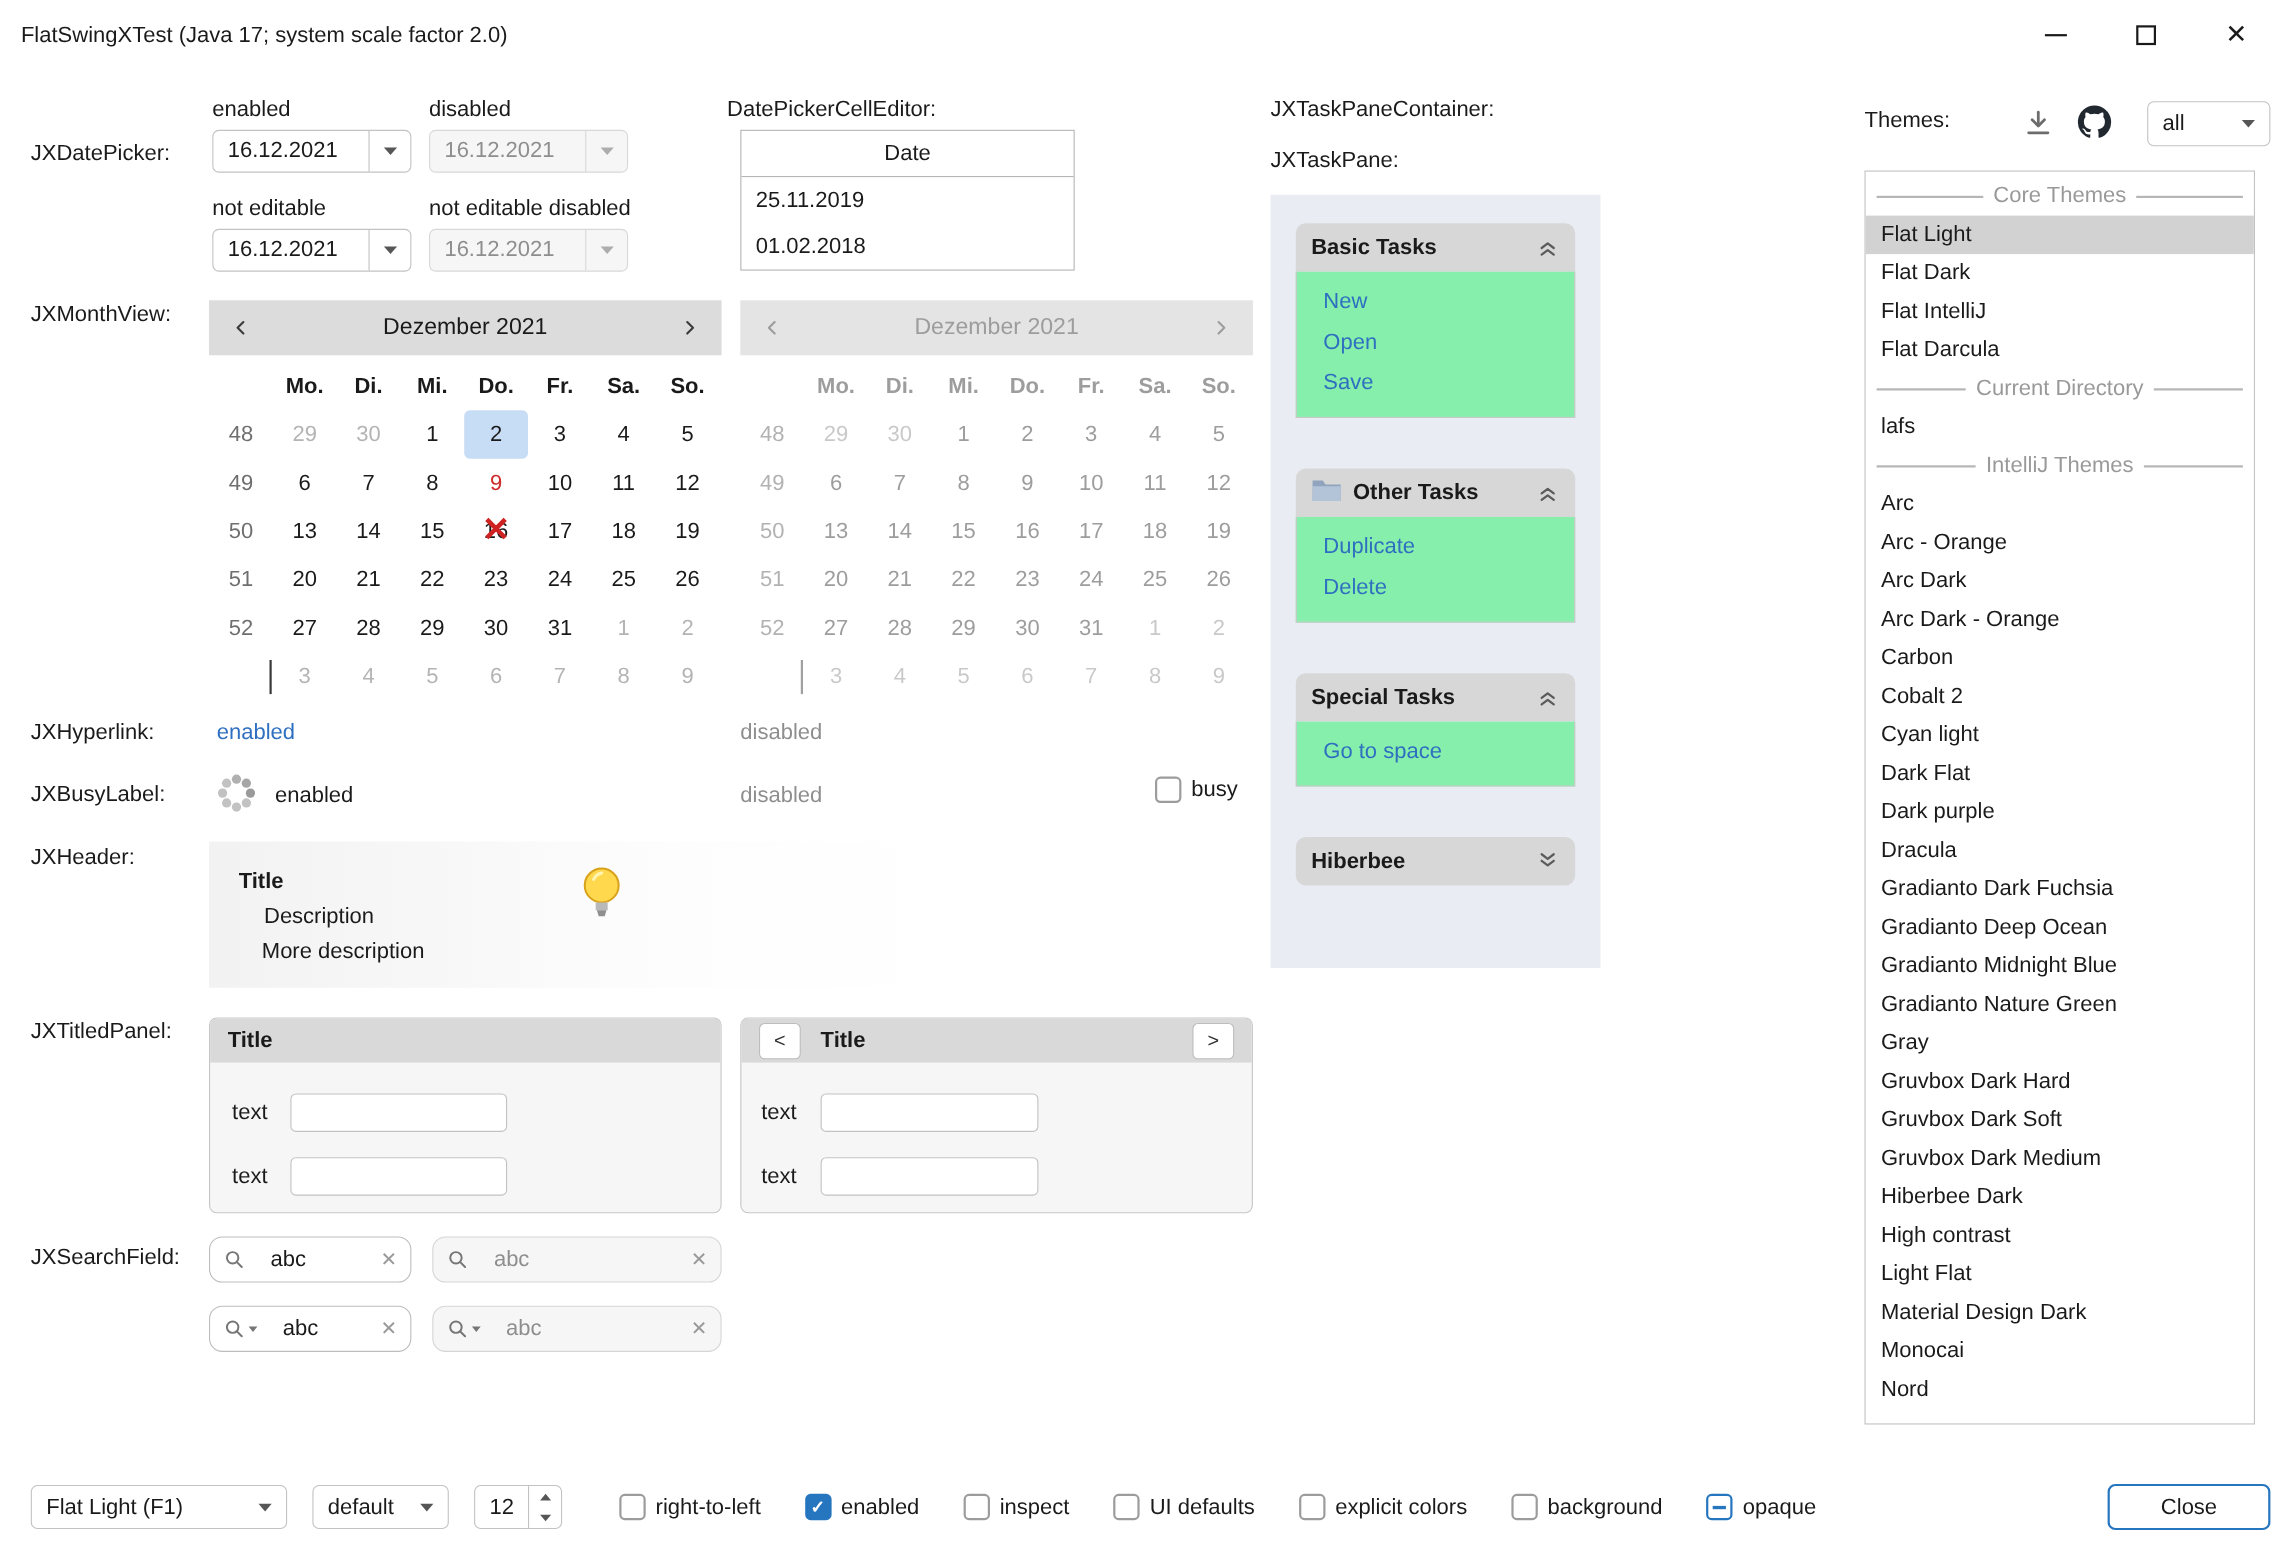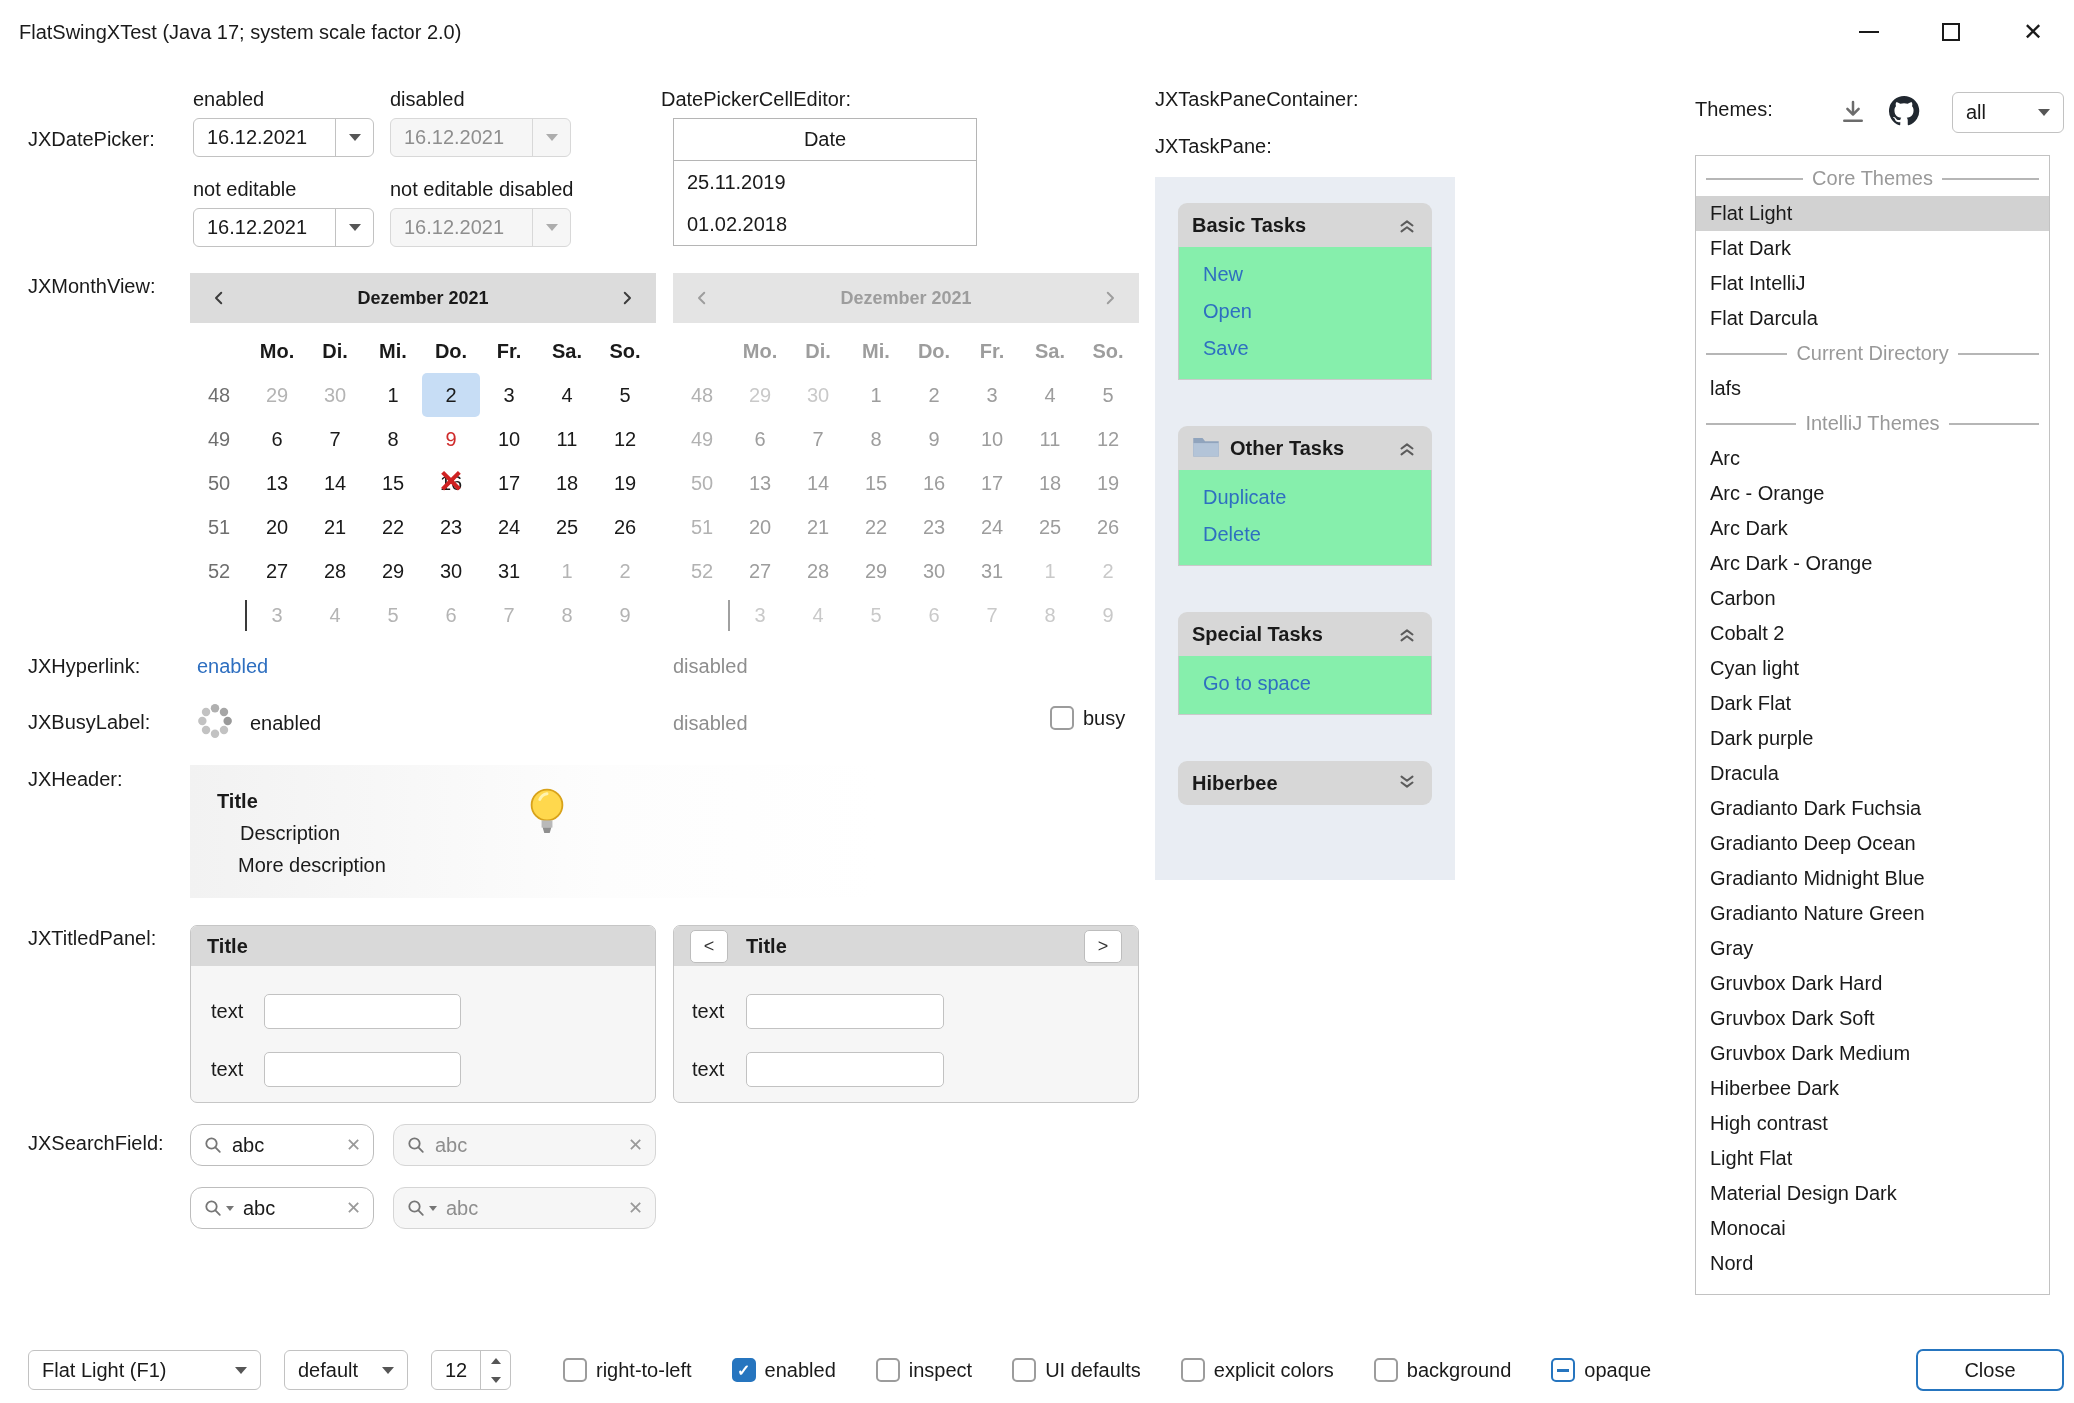--- a/index.html
+++ b/index.html
@@ -40,21 +40,21 @@
   .spin-up, .spin-down { flex: 1; display: flex; align-items: center; justify-content: center; }
 
   
   .cetable { position: absolute; background: #fff; border: 1px solid #b5b5b5; }
   .ce-head { height: 42px; border-bottom: 1px solid #b5b5b5; display: flex; align-items: center; justify-content: center; }
   .ce-row { height: 42px; display: flex; align-items: center; padding: 0 13px; }
 
   
   .calendar { position: absolute; width: 466px; background: #fff; }
   .cal-header { height: 50px; background: #dcdcdc; display: flex; align-items: center; padding: 0 14px; }
-  .cal-title { flex: 1; text-align: center; font-weight: bold; font-size: 18px; }
+  .cal-title { flex: 1; text-align: center; font-weight: normal; font-size: 21px; }
   .cal-nav { width: 30px; height: 30px; display: flex; align-items: center; justify-content: center; color: #3c3c3c; }
   .cal-grid { display: grid; grid-template-columns: repeat(8, 58px); padding-top: 6px; }
   .cell { height: 44px; display: flex; align-items: center; justify-content: center; font-size: 20px; position: relative; }
   .cell.weekday { font-weight: bold; }
   .cell.weeknum { color: #6f6f6f; }
   .cell.day.muted { color: #b4b4b4; }
   .cell.day.red { color: #cf2b2b; }
   .cell.day.selected { background: #c7ddf5; border-radius: 5px; }
   .cell.day.crossed::after { content: "✕"; position: absolute; left: 50%; top: 50%;
         transform: translate(-50%, -54%); color: #cf2222; font-size: 31px; font-weight: bold; }
@@ -76,21 +76,21 @@
             background: #f6f6f6; overflow: hidden; }
   .tpanel-head { height: 40px; background: #d9d9d9; display: flex; align-items: center; padding: 0 16px; gap: 12px; }
   .tpanel-title { font-weight: bold; }
   .tpanel-title.centered { flex: 1; margin-left: 6px; }
   .tp-navbtn { width: 38px; height: 33px; background: #fff; border: 1px solid #bdbdbd; border-radius: 5px;
                display: flex; align-items: center; justify-content: center; font-size: 18px; color: #333; }
   .tfield { position: absolute; background: #fff; border: 1px solid #c2c2c2; border-radius: 5px; height: 35px; }
 
   
   .searchfield { position: absolute; height: 42px; background: #fff; border: 1px solid #bdbdbd; border-radius: 12px;
-                 display: flex; align-items: center; padding: 0 12px; gap: 9px; }
+                 display: flex; align-items: center; padding: 0 12px; gap: 23px; }
   .searchfield .sf-value { flex: 1; }
   .searchfield .sf-clear { color: #9a9a9a; font-size: 18px; }
   .searchfield.disabled { background: #f6f6f6; border-color: #d5d5d5; }
   .searchfield.disabled .sf-value { color: #8e8e8e; }
   .sf-icon { display: flex; align-items: center; gap: 3px; }
   .sf-dd { width: 0; height: 0; border-left: 4px solid transparent; border-right: 4px solid transparent;
            border-top: 5px solid #767676; display: inline-block; }
 
   
   .tp-container { position: absolute; background: #e9edf3; padding: 26px 23px 0; }

